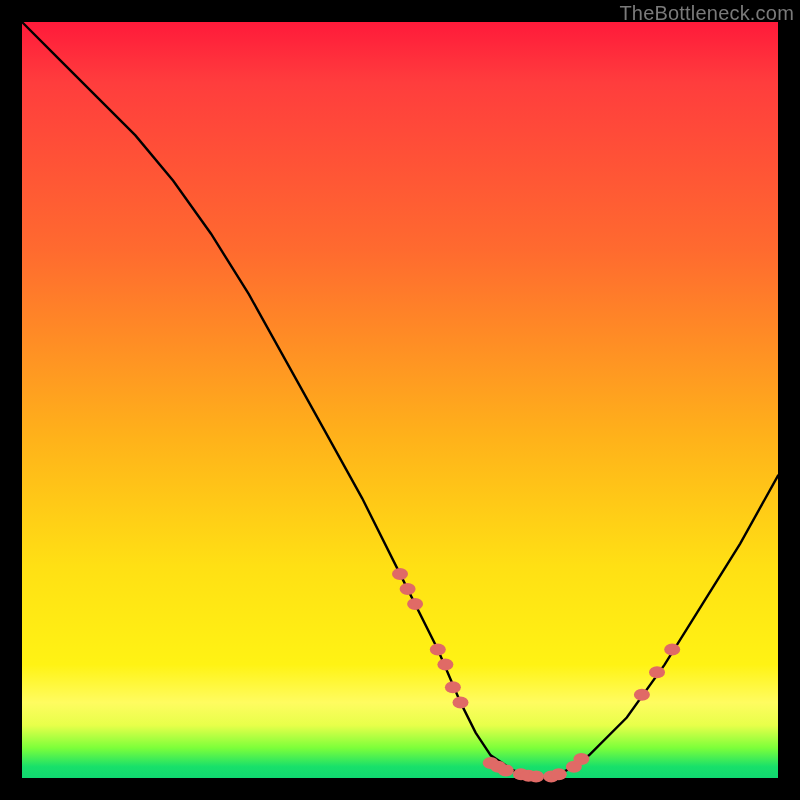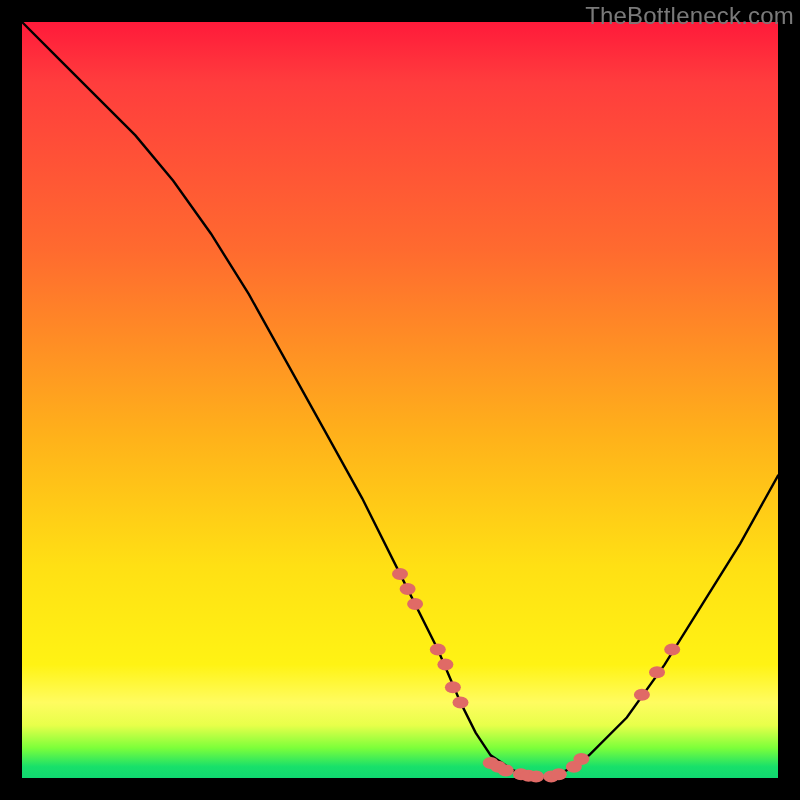--- a/index.html
+++ b/index.html
@@ -39,21 +39,21 @@
       #7dff3a 96%,
       #18e06a 98.5%,
       #10d870 100%
     );
   }
   .watermark {
     position: absolute;
     top: 2px;
     right: 6px;
     color: #7a7a7a;
-    font-size: 24px;
+    font-size: 20px;
     font-weight: 500;
     letter-spacing: 0.2px;
     user-select: none;
   }
   svg.curve {
     position: absolute;
     left: 0;
     top: 0;
     width: 756px;
     height: 756px;

